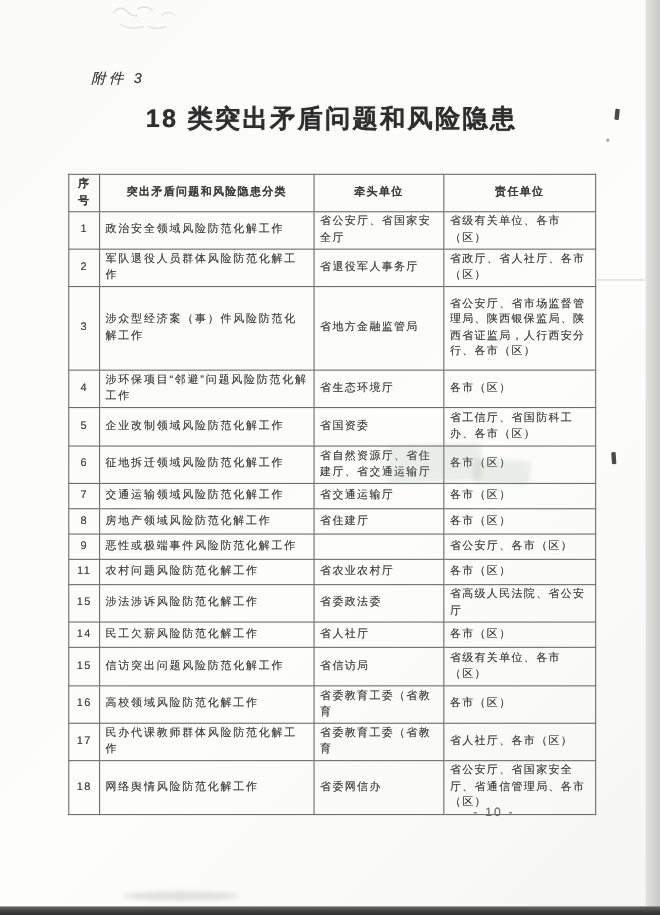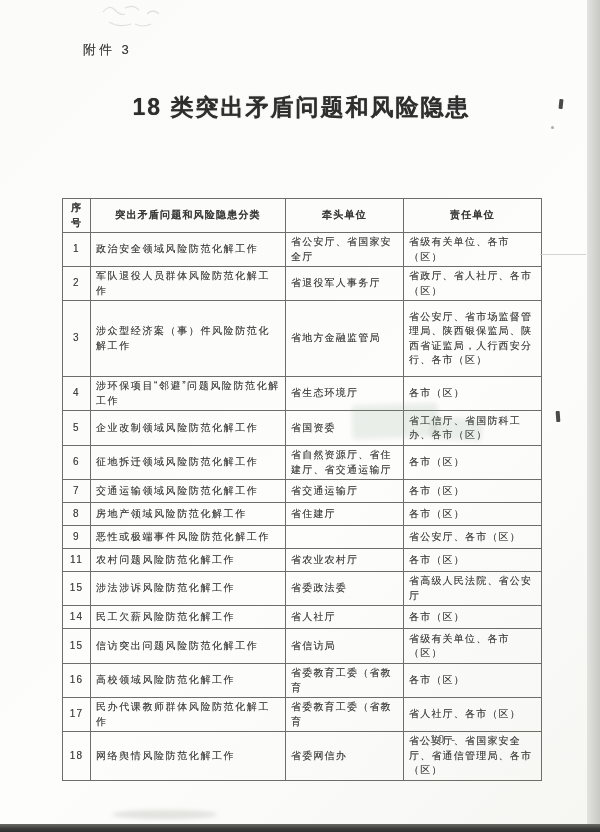--- a/index.html
+++ b/index.html
@@ -15,33 +15,34 @@
   }
   .edge-right{
     position:absolute;right:0;top:0;width:13px;height:832px;
     background:linear-gradient(90deg,#e2e2df 0%,#d4d4d0 55%,#c8c8c4 100%);
   }
   .edge-bottom{
     position:absolute;left:0;bottom:0;width:600px;height:8px;
     background:linear-gradient(180deg,#6a6a66 0%,#3c3c3a 60%,#2f2f2e 100%);
   }
   .attachment{
-    position:absolute;left:83px;top:41px;
+    position:absolute;left:83px;top:62px;
     font-size:13px;color:#3f3f3f;letter-spacing:3px;
     text-shadow:0 0 .6px rgba(70,70,70,.7);
+    font-style:italic;
   }
   .title{
     position:absolute;left:62px;top:92px;width:479px;margin:0;
     text-align:center;font-size:23px;font-weight:bold;color:#2e2e2e;
     letter-spacing:2px;text-shadow:0 0 .7px rgba(40,40,40,.8);
   }
   table.risk{
     position:absolute;left:62px;top:158px;width:479px;
     border-collapse:collapse;table-layout:fixed;
-    font-size:10px;color:#424240;margin-top:40px;
+    font-size:10px;color:#424240;
   }
   table.risk th, table.risk td{
     border:1px solid #6e6e68;
     padding:2px 5px;vertical-align:middle;
     text-shadow:0 0 .6px rgba(80,80,75,.65);
     letter-spacing:1.2px;line-height:1.45;
     overflow:hidden;
   }
   table.risk col.w-num{width:28px;}
   table.risk col.w-cat{width:195px;}
@@ -51,21 +52,21 @@
   table.risk td.c-num{text-align:center;}
   table.risk td.c-cat{text-align:left;letter-spacing:1.6px;}
   tbody tr{height:23px;}
   tbody tr:nth-child(2){height:26px;}
   tbody tr:nth-child(3){height:76px;}
   tbody tr:nth-child(5){height:35px;}
   tbody tr:nth-child(6){height:33px;}
   tbody tr:nth-child(13){height:35px;}
   tbody tr:nth-child(18){height:52px;}
   .pagenum{
-    position:absolute;left:408px;top:733px;width:60px;text-align:center;
+    position:absolute;left:408px;top:733px;width:60px;text-align:right;
     font-size:11px;color:#6f6f6c;letter-spacing:2px;
     text-shadow:0 0 .5px rgba(110,110,105,.6);
   }
   .scribble{position:absolute;left:95px;top:2px;opacity:.55;}
   .staple{position:absolute;background:#4a4a46;border-radius:1px;}
   .staple.s1{left:559px;top:99px;width:4px;height:10px;transform:rotate(6deg);}
   .staple.s2{left:556px;top:411px;width:4px;height:11px;transform:rotate(-4deg);}
   .speck{position:absolute;left:551px;top:126px;width:3px;height:3px;background:#8b8b86;border-radius:50%;opacity:.7;}
   .foldline{position:absolute;left:540px;top:254px;width:46px;height:1px;background:#c9c9c4;opacity:.8;}
   .stamp{

